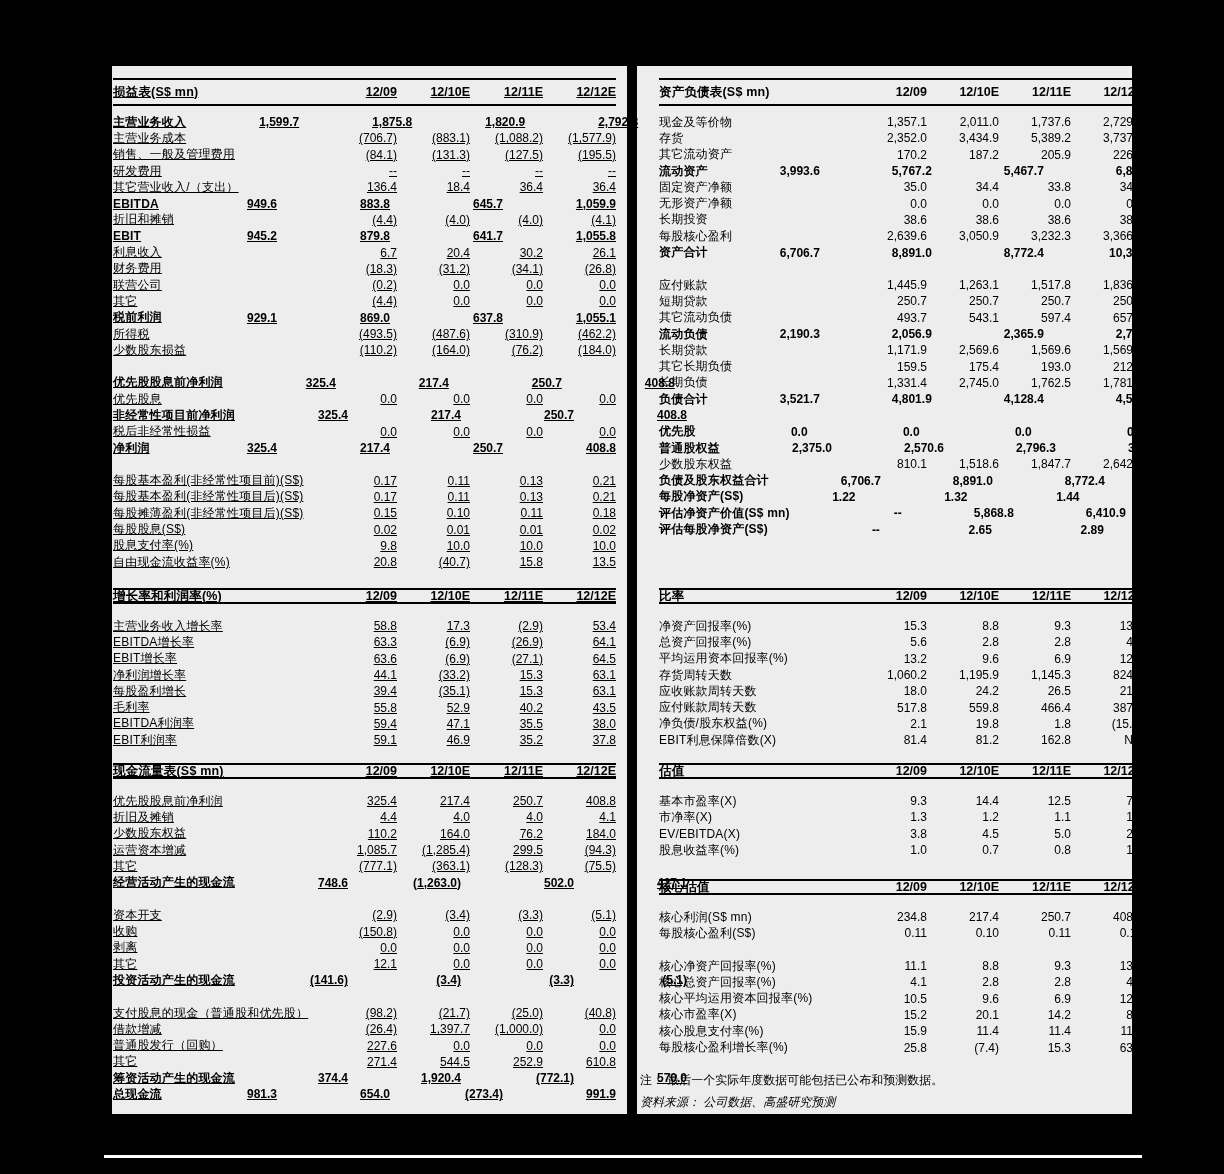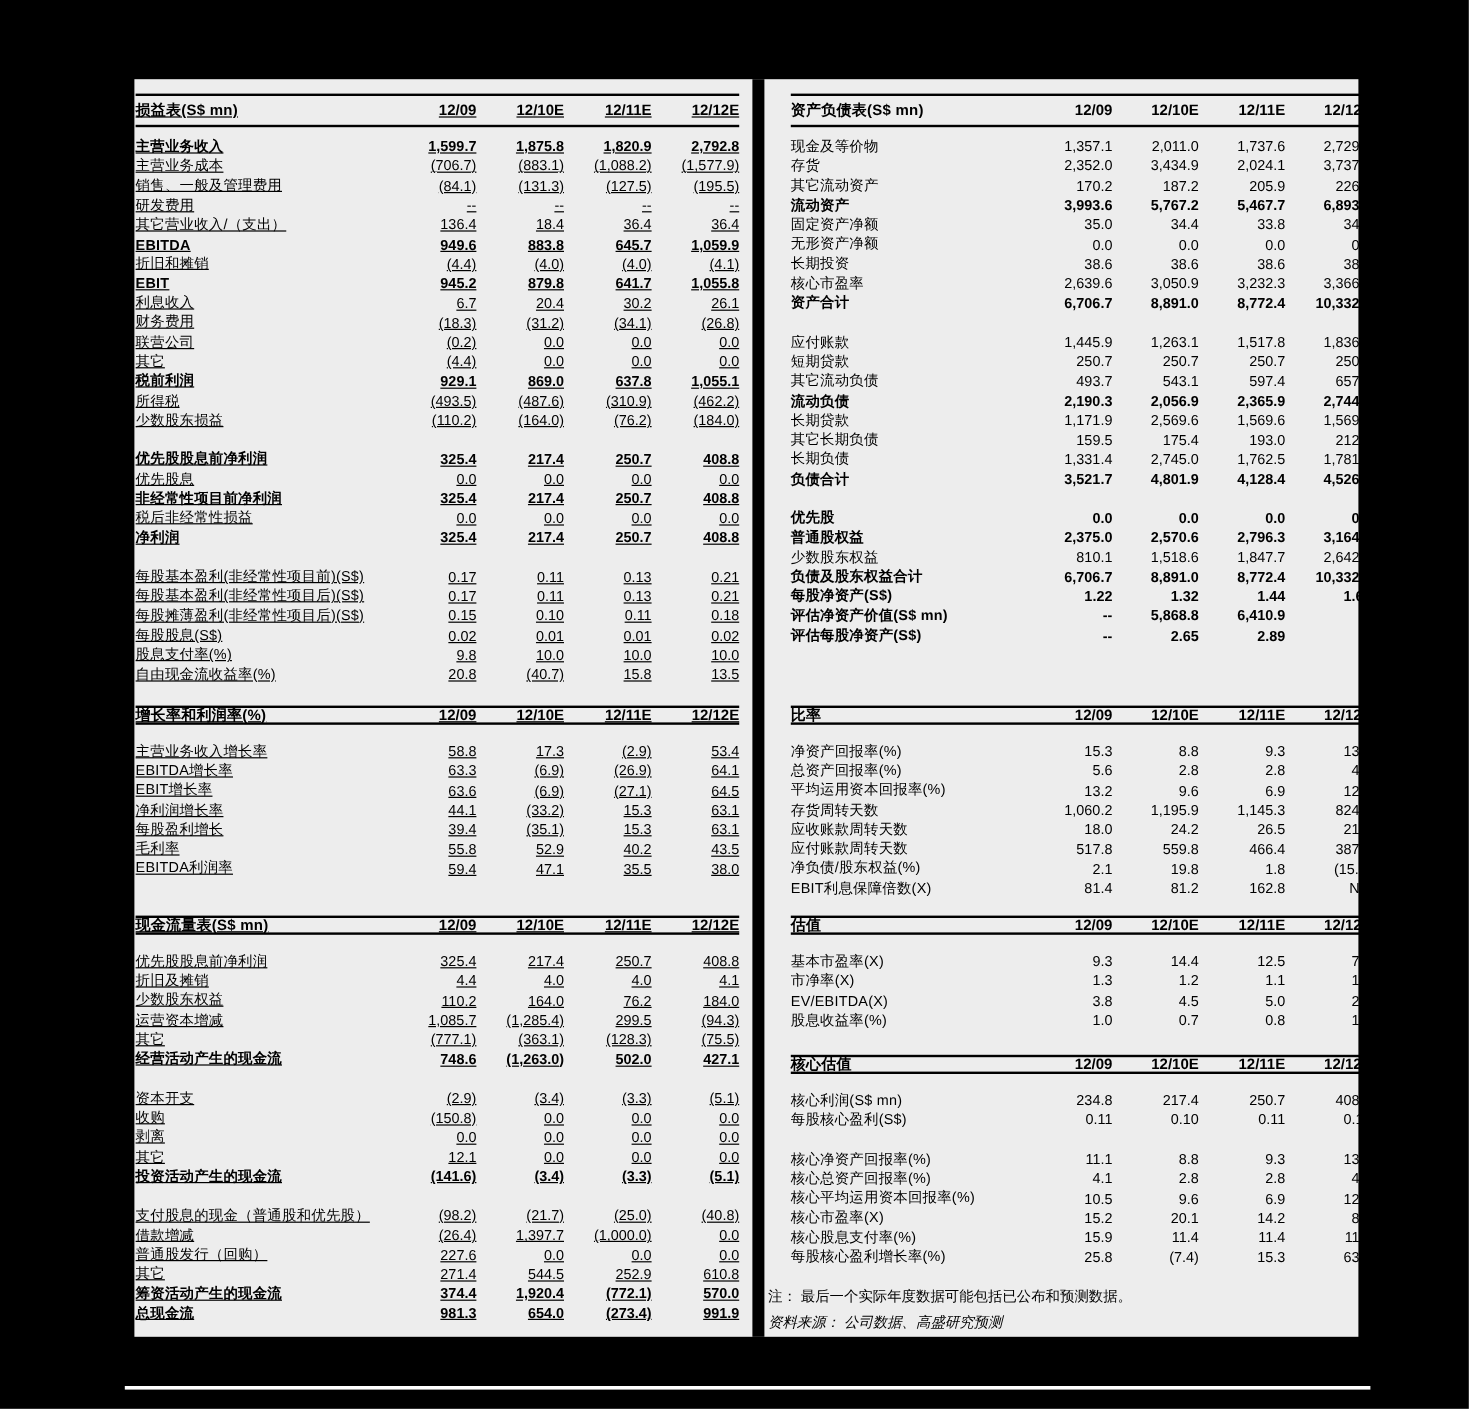--- a/index.html
+++ b/index.html
@@ -21,21 +21,21 @@
   .thead{
     display:flex;align-items:center;
     border-top:2px solid #000;border-bottom:2px solid #000;
     font-weight:bold;font-size:12.5px;height:12px;
   }
   .tbl.tall .thead{height:24px;}
   .thead .title{flex:1 1 auto;white-space:nowrap;letter-spacing:0.2px;}
   .tbody{margin-top:14px;}
   .tbl.tall .tbody{margin-top:8px;}
   .row{display:flex;align-items:center;height:16.3px;font-size:12px;}
-  .row.b{font-weight:bold;}
+  .row.b{font-weight:bold;gap:40px;}
   .lab{flex:1 1 auto;white-space:nowrap;overflow:visible;letter-spacing:0.2px;}
   .num{flex:0 0 auto;width:73px;text-align:right;white-space:nowrap;}
   .tbl.right .num{width:72px;}
   .notes{
     position:absolute;left:528px;top:1003px;width:484px;
     font-size:12px;line-height:22px;
   }
   .notes .src{font-style:italic;}
   .bottom-rule{
     position:absolute;left:104px;top:1155px;width:1038px;height:3px;background:#fff;
@@ -255,21 +255,21 @@
           <span class="lab">现金及等价物</span>
           <span class="num">1,357.1</span>
           <span class="num">2,011.0</span>
           <span class="num">1,737.6</span>
           <span class="num">2,729.6</span>
         </div>
         <div class="row">
           <span class="lab">存货</span>
           <span class="num">2,352.0</span>
           <span class="num">3,434.9</span>
-          <span class="num">2,024.1</span>
+          <span class="num">5,389.2</span>
           <span class="num">3,737.5</span>
         </div>
         <div class="row">
           <span class="lab">其它流动资产</span>
           <span class="num">170.2</span>
           <span class="num">187.2</span>
           <span class="num">205.9</span>
           <span class="num">226.5</span>
         </div>
         <div class="row b">
@@ -294,21 +294,21 @@
           <span class="num">0.0</span>
         </div>
         <div class="row">
           <span class="lab">长期投资</span>
           <span class="num">38.6</span>
           <span class="num">38.6</span>
           <span class="num">38.6</span>
           <span class="num">38.6</span>
         </div>
         <div class="row">
-          <span class="lab">核心市盈率</span>
+          <span class="lab">每股核心盈利</span>
           <span class="num">2,639.6</span>
           <span class="num">3,050.9</span>
           <span class="num">3,232.3</span>
           <span class="num">3,366.3</span>
         </div>
         <div class="row b">
           <span class="lab">资产合计</span>
           <span class="num">6,706.7</span>
           <span class="num">8,891.0</span>
           <span class="num">8,772.4</span>
@@ -475,20 +475,27 @@
           <span class="num">40.2</span>
           <span class="num">43.5</span>
         </div>
         <div class="row">
           <span class="lab">EBITDA利润率</span>
           <span class="num">59.4</span>
           <span class="num">47.1</span>
           <span class="num">35.5</span>
           <span class="num">38.0</span>
         </div>
+        <div class="row">
+          <span class="lab">EBIT利润率</span>
+          <span class="num">59.1</span>
+          <span class="num">46.9</span>
+          <span class="num">35.2</span>
+          <span class="num">37.8</span>
+        </div>
       </div>
     </section>
 
   <section class="tbl right" style="top:522px">
       <div class="thead">
         <span class="title">比率</span>
         <span class="num">12/09</span>
         <span class="num">12/10E</span>
         <span class="num">12/11E</span>
         <span class="num">12/12E</span>

